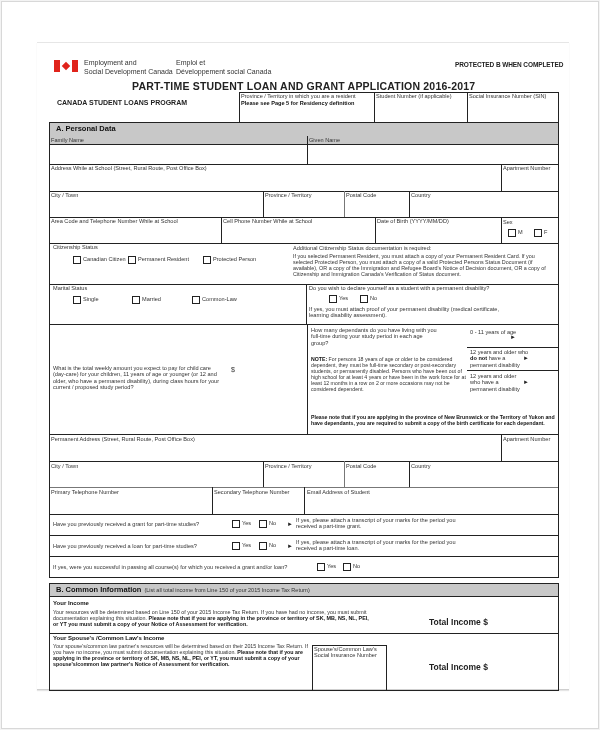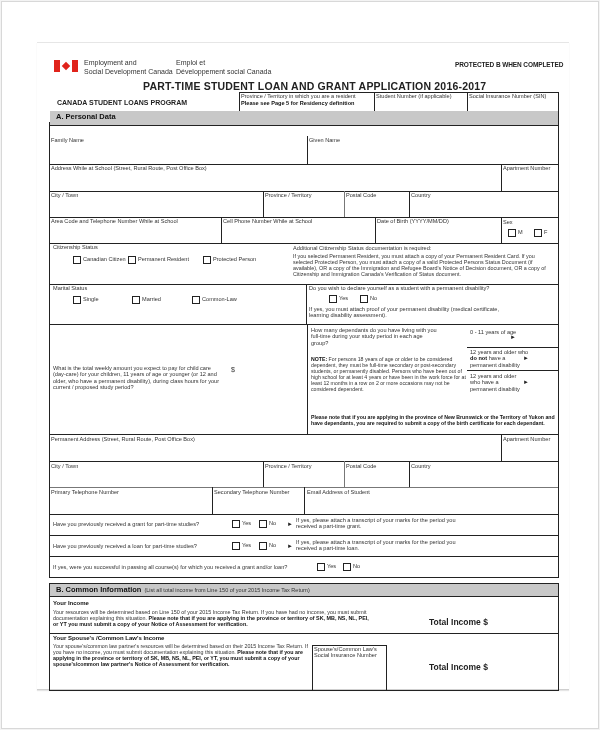--- a/index.html
+++ b/index.html
@@ -59,32 +59,32 @@
   </div>
   <div class="abs dept" style="left:47px; top:15px;">
     <div>Employment and</div>
     <div>Social Development Canada</div>
   </div>
   <div class="abs dept" style="left:139px; top:15px;">
     <div>Emploi et</div>
     <div>Développement social Canada</div>
   </div>
   <div class="abs protected" style="left:418px; top:18px;">PROTECTED B WHEN COMPLETED</div>
-  <div class="abs title" style="left:106px; top:37px;">PART-TIME STUDENT LOAN AND GRANT APPLICATION 2016-2017</div>
+  <div class="abs title" style="left:95px; top:37px;">PART-TIME STUDENT LOAN AND GRANT APPLICATION 2016-2017</div>
   <div class="abs program" style="left:20px; top:56px;">CANADA STUDENT LOANS PROGRAM</div>
 
   <div class="box" style="left:202px; top:49px; width:320px; height:30px; border-bottom:none;"></div>
   <div class="vline" style="left:337px; top:49px; height:30px;"></div>
   <div class="vline" style="left:430px; top:49px; height:30px;"></div>
   <div class="lbl" style="left:204px; top:50px;"><span>Province / Territory in which you are a resident</span><br><span class="b">Please see Page 5 for Residency definition</span></div>
   <div class="lbl" style="left:339px; top:50px;">Student Number (if applicable)</div>
   <div class="lbl" style="left:432px; top:50px;">Social Insurance Number (SIN)</div>
 
   <div class="box" style="left:12px; top:79px; width:510px; height:456px;"></div>
-  <div class="section-hdr" style="left:13px; top:68px; width:508px; height:15px;">A.  Personal Data</div>
+  <div class="section-hdr" style="left:13px; top:80px; width:508px; height:22px;">A.  Personal Data</div>
 
   <div class="lbl" style="left:14px; top:94px;">Family Name</div>
   <div class="vline" style="left:270px; top:93px; height:28px;"></div>
   <div class="lbl" style="left:272px; top:94px;">Given Name</div>
   <div class="hline" style="left:13px; top:121px; width:508px;"></div>
 
   <div class="lbl" style="left:14px; top:122px;">Address While at School (Street, Rural Route, Post Office Box)</div>
   <div class="vline" style="left:464px; top:121px; height:27px;"></div>
   <div class="lbl" style="left:466px; top:122px;">Apartment Number</div>
   <div class="hline" style="left:13px; top:148px; width:508px;"></div>

